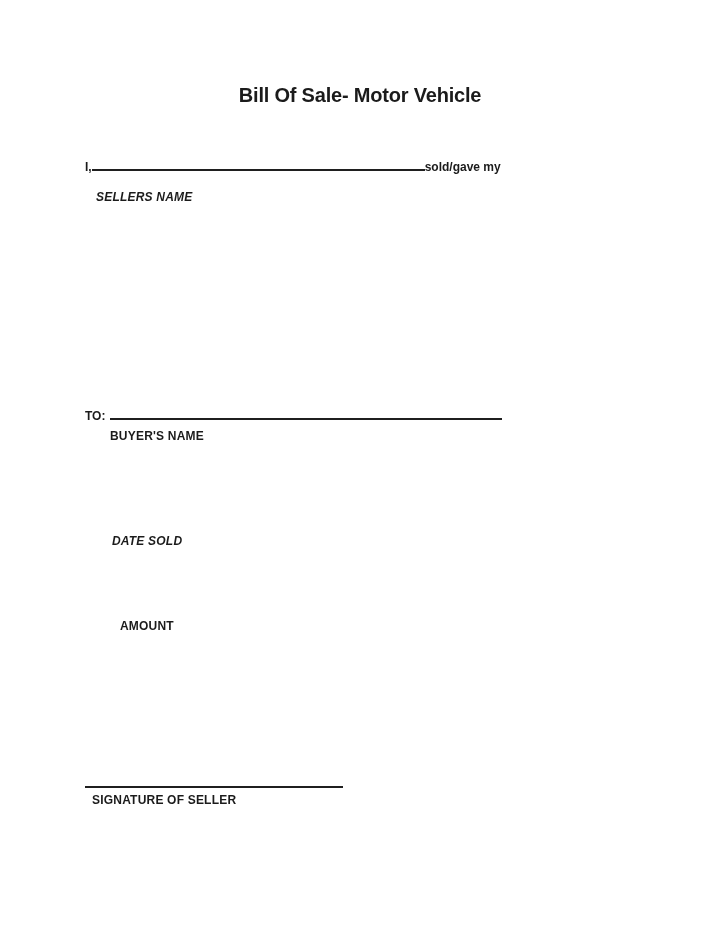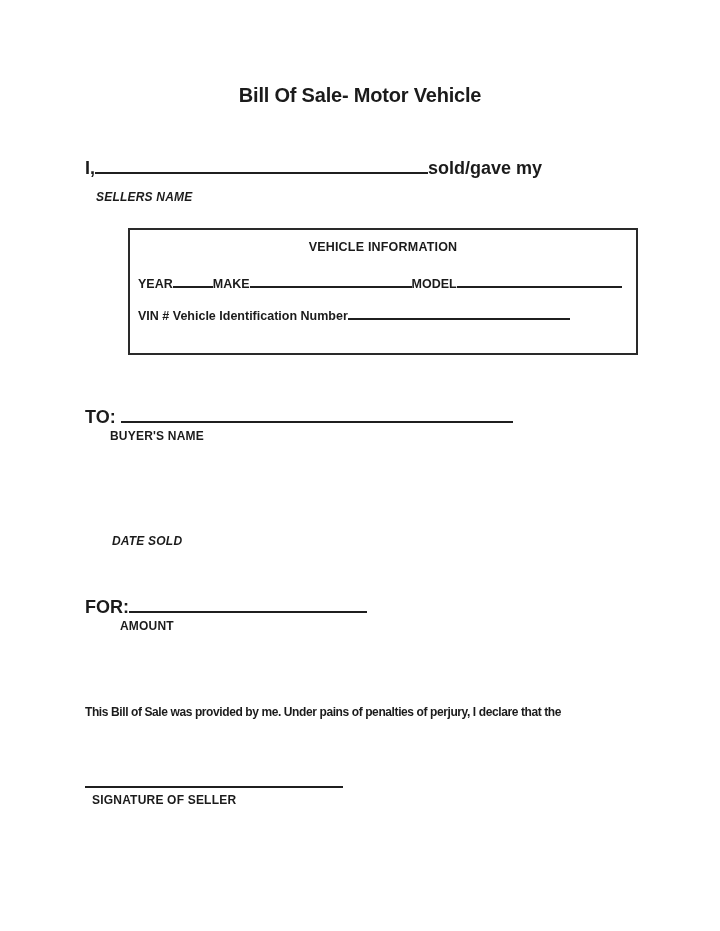--- a/index.html
+++ b/index.html
@@ -22,21 +22,21 @@
   .abs { position: absolute; }
   .title {
     top: 84px;
     left: 0;
     width: 720px;
     text-align: center;
     font-size: 20px;
     letter-spacing: -0.2px;
   }
   .row {
-    font-size: 18px;
+    font-size: 12px;
     white-space: nowrap;
   }
   .caption {
     font-size: 12px;
     letter-spacing: 0.2px;
     white-space: nowrap;
   }
   .fill-line {
     display: inline-block;
     border-bottom: 2px solid #1f1f1f;
@@ -83,42 +83,29 @@
 
 <div class="page">
 
   <div class="abs title">Bill Of Sale- Motor Vehicle</div>
 
   <div class="abs row" style="top:158px; left:85px;">
     <span>I,</span><span class="fill-line" style="width:333px;"></span><span>sold/gave my</span>
   </div>
   <div class="abs caption" style="top:190px; left:96px;font-style:italic;">SELLERS NAME</div>
 
-  <div class="abs vbox">
-    <div class="vbox-heading">VEHICLE INFORMATION</div>
-    <div class="vbox-row vbox-row1">
-      <span>YEAR</span><span class="fill-line" style="width:40px;"></span><span>MAKE</span><span class="fill-line" style="width:162px;"></span><span>MODEL</span><span class="fill-line" style="width:165px;"></span>
-    </div>
-    <div class="vbox-row vbox-row2">
-      <span>VIN # Vehicle Identification Number</span><span class="fill-line" style="width:222px;"></span>
-    </div>
-  </div>
 
   <div class="abs row" style="top:407px; left:85px;">
     <span>TO:</span><span class="fill-line" style="width:392px; margin-left:5px;"></span>
   </div>
   <div class="abs caption" style="top:429px; left:110px;">BUYER'S NAME</div>
 
   <div class="abs caption" style="top:534px; left:112px;font-style:italic;">DATE SOLD</div>
 
-  <div class="abs row" style="top:597px; left:85px;">
-    <span>FOR:</span><span class="fill-line" style="width:238px;"></span>
-  </div>
   <div class="abs caption" style="top:619px; left:120px;">AMOUNT</div>
 
   <div class="abs" style="top:703px; left:85px;">
-    <div class="declaration-line">This Bill of Sale was provided by me. Under pains of penalties of perjury, I declare that the</div>
   </div>
 
   <div class="abs sig-line"></div>
   <div class="abs caption" style="top:793px; left:92px;">SIGNATURE OF SELLER</div>
 
 </div>
 
 </body></html>

